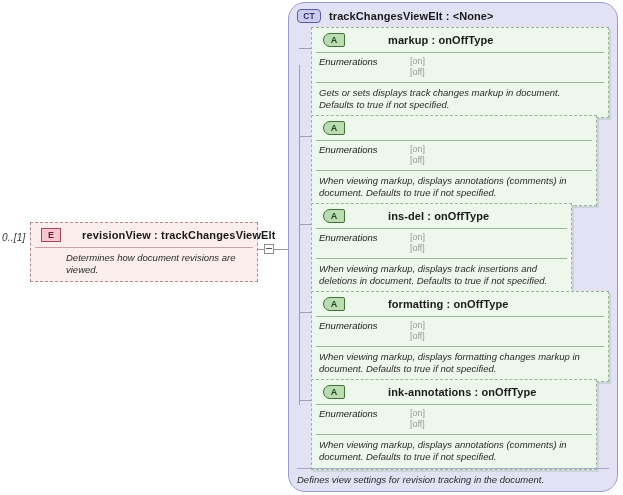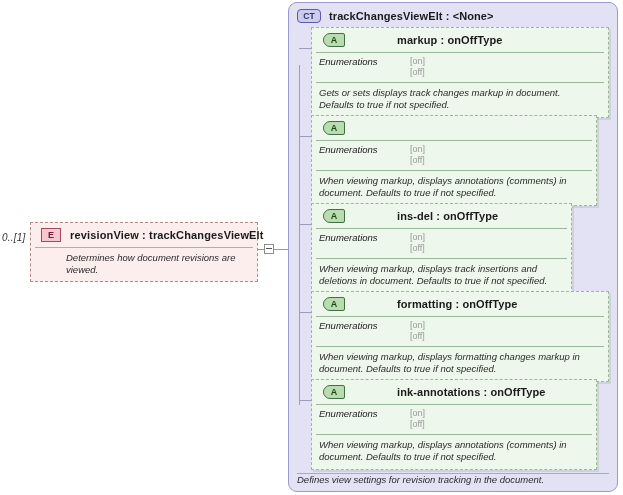--- a/index.html
+++ b/index.html
@@ -46,21 +46,21 @@
     border: 1px solid #a04a5a;
     color: #6b2030;
     font-size: 9px;
     font-weight: bold;
     line-height: 13px;
     text-align: center;
     box-sizing: border-box;
     flex: 0 0 auto;
   }
   .element-title {
-    margin-left: 9px;
+    margin-left: 21px;
     font-size: 11px;
     font-weight: bold;
     color: #1a1a1a;
     letter-spacing: 0.15px;
     white-space: nowrap;
   }
   .element-desc {
     font-size: 9.5px;
     font-style: italic;
     color: #2b2b2b;
@@ -95,21 +95,21 @@
   }
 
   
   #ct-container {
     position: absolute;
     left: 288px;
     top: 2px;
     width: 330px;
     height: 490px;
     border: 1px solid #9a9ad0;
-    border-radius: 9px;
+    border-radius: 17px;
     background: #e3e2f5;
     box-sizing: border-box;
   }
   .ct-header {
     display: flex;
     align-items: center;
     padding: 6px 0 6px 8px;
   }
   .badge-ct {
     width: 24px;
@@ -132,20 +132,21 @@
     color: #1a1a1a;
     letter-spacing: 0.1px;
     white-space: nowrap;
   }
   .ct-footer {
     position: absolute;
     left: 8px;
     right: 8px;
     bottom: 6px;
     border-top: 1px solid #a8a8cf;
+    padding-top: 5px;
     font-size: 9.5px;
     font-style: italic;
     color: #2b2b2b;
   }
 
   
   .tree-vline {
     position: absolute;
     left: 10px;
     top: 62px;
@@ -184,21 +185,21 @@
     border-radius: 7px 2px 2px 7px;
     color: #24461f;
     font-size: 9px;
     font-weight: bold;
     line-height: 12px;
     text-align: center;
     box-sizing: border-box;
     flex: 0 0 auto;
   }
   .attr-title {
-    margin-left: 18px;
+    margin-left: 9px;
     font-size: 11px;
     font-weight: bold;
     color: #1a1a1a;
     letter-spacing: 0.1px;
     white-space: nowrap;
     padding-left: 34px;
   }
   .attr-enums {
     display: flex;
     margin: 0 4px;

